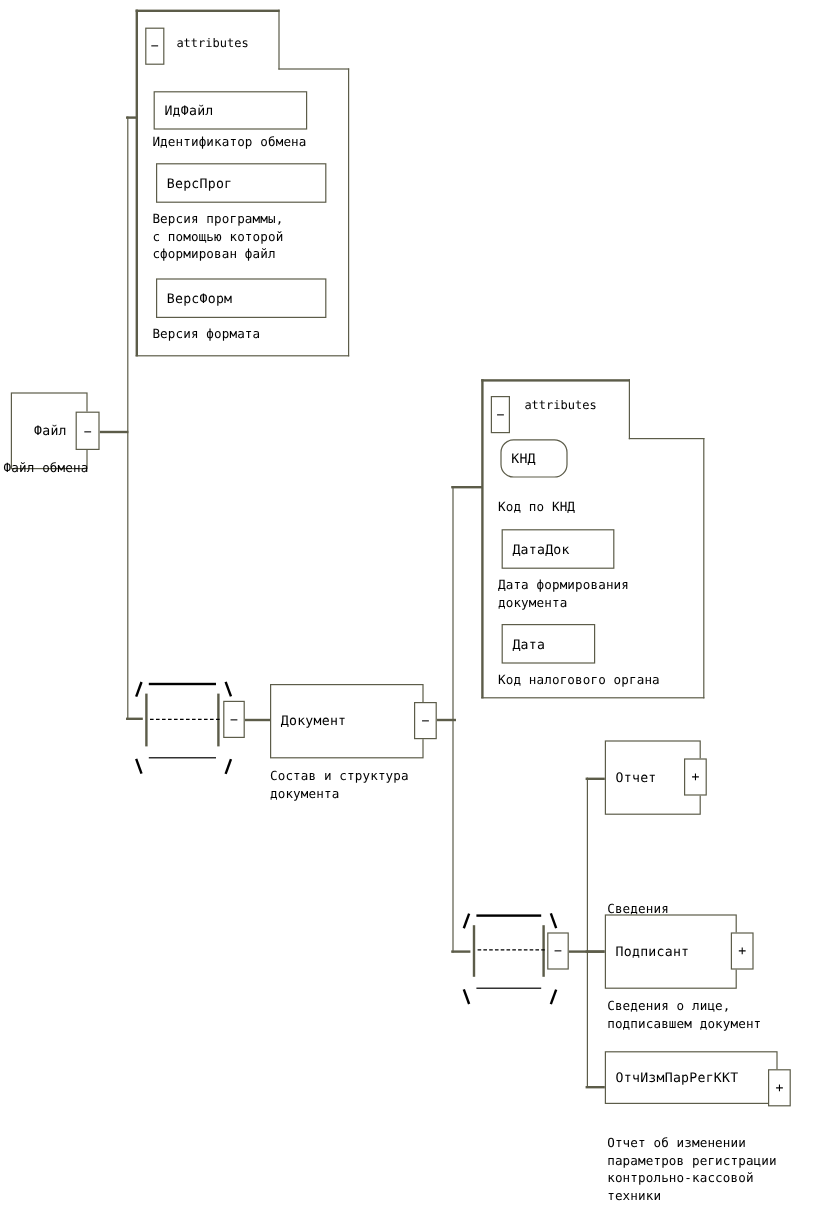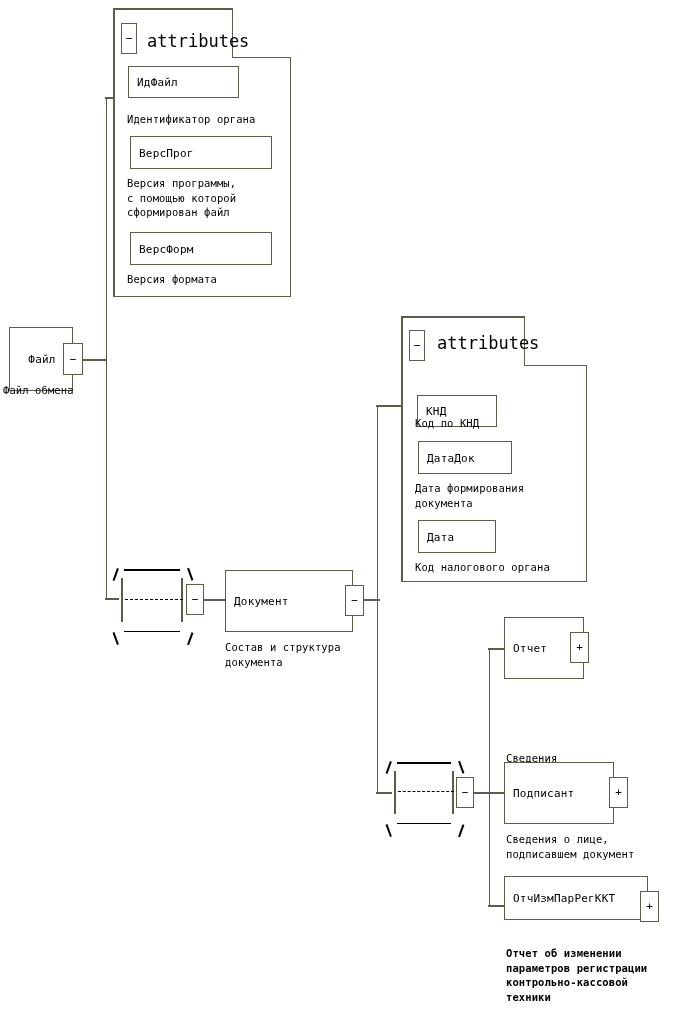--- a/index.html
+++ b/index.html
@@ -43,44 +43,44 @@
 
   
   .seq{position:absolute;}
   .seq .bar{position:absolute;width:2px;background:#5c5c49;}
   .seq .edge{position:absolute;height:1.5px;background:#000;}
   .seq .brk{position:absolute;width:1.5px;height:13px;background:#000;}
   .seq .dashline{
     position:absolute;height:0;border-top:1.5px dashed #000;
   }
   .attr-title{
-    position:absolute;font-size:17px;color:#000;white-space:nowrap;text-align:center;
+    position:absolute;font-size:10px;color:#000;white-space:nowrap;text-align:center;
   }
 </style>
 </head>
 <body>
 
 <div class="stage">
 
   <div class="attr-wrap" style="left:113px;top:8px;width:178px;height:289px;">
 
     <div class="seg" style="left:0;top:0;width:120px;height:1.5px;"></div>
     <div class="seg" style="left:118.5px;top:0;width:1.5px;height:50px;"></div>
     <div class="seg" style="left:118.5px;top:48.5px;width:59.5px;height:1.5px;"></div>
     <div class="seg" style="left:176.5px;top:48.5px;width:1.5px;height:240.5px;"></div>
     <div class="seg" style="left:0;top:287.5px;width:178px;height:1.5px;"></div>
     <div class="seg" style="left:0;top:0;width:1.5px;height:289px;"></div>
   </div>
   <div class="toggle" style="left:121px;top:23px;width:16px;height:31px;">−</div>
   <div class="attr-title" style="left:147px;top:31px;">attributes</div>
 
-  <div class="box" style="left:128px;top:66px;width:111px;height:32px;">
+  <div class="box" style="left:128px;top:76px;width:128px;height:32px;">
     <span class="box-label">ИдФайл</span>
   </div>
-  <div class="cap" style="left:127px;top:112px;">Идентификатор органа</div>
+  <div class="cap" style="left:127px;top:112px;">Идентификатор обмена</div>
 
   <div class="box" style="left:130px;top:136px;width:142px;height:33px;">
     <span class="box-label">ВерсПрог</span>
   </div>
   <div class="cap" style="left:127px;top:176px;">Версия программы,
 с помощью которой
 сформирован файл</div>
 
   <div class="box" style="left:130px;top:232px;width:142px;height:33px;">
     <span class="box-label">ВерсФорм</span>
@@ -134,21 +134,21 @@
     <div class="seg" style="left:0;top:0;width:124px;height:1.5px;"></div>
     <div class="seg" style="left:122.5px;top:0;width:1.5px;height:50px;"></div>
     <div class="seg" style="left:122.5px;top:48.5px;width:63.5px;height:1.5px;"></div>
     <div class="seg" style="left:184.5px;top:48.5px;width:1.5px;height:217.5px;"></div>
     <div class="seg" style="left:0;top:264.5px;width:186px;height:1.5px;"></div>
     <div class="seg" style="left:0;top:0;width:1.5px;height:266px;"></div>
   </div>
   <div class="toggle" style="left:409px;top:330px;width:16px;height:31px;">−</div>
   <div class="attr-title" style="left:437px;top:333px;">attributes</div>
 
-  <div class="box" style="left:417px;top:395px;width:80px;height:32px;">
+  <div class="box" style="left:417px;top:366px;width:56px;height:32px;border-radius:11px;">
     <span class="box-label">КНД</span>
   </div>
   <div class="cap" style="left:415px;top:416px;">Код по КНД</div>
 
   <div class="box" style="left:418px;top:441px;width:94px;height:33px;">
     <span class="box-label">ДатаДок</span>
   </div>
   <div class="cap" style="left:415px;top:481px;">Дата формирования
 документа</div>
 
@@ -191,18 +191,18 @@
     <span class="box-label">Подписант</span>
   </div>
   <div class="toggle" style="left:609px;top:777px;width:19px;height:31px;">+</div>
   <div class="cap" style="left:506px;top:832px;">Сведения о лице,
 подписавшем документ</div>
 
   <div class="box" style="left:504px;top:876px;width:144px;height:44px;">
     <span class="box-label">ОтчИзмПарРегККТ</span>
   </div>
   <div class="toggle" style="left:640px;top:891px;width:19px;height:31px;">+</div>
-  <div class="cap" style="left:506px;top:946px;font-weight:bold;">Отчет об изменении
+  <div class="cap" style="left:506px;top:946px;">Отчет об изменении
 параметров регистрации
 контрольно-кассовой
 техники</div>
 
 </div>
 
 </body></html>

